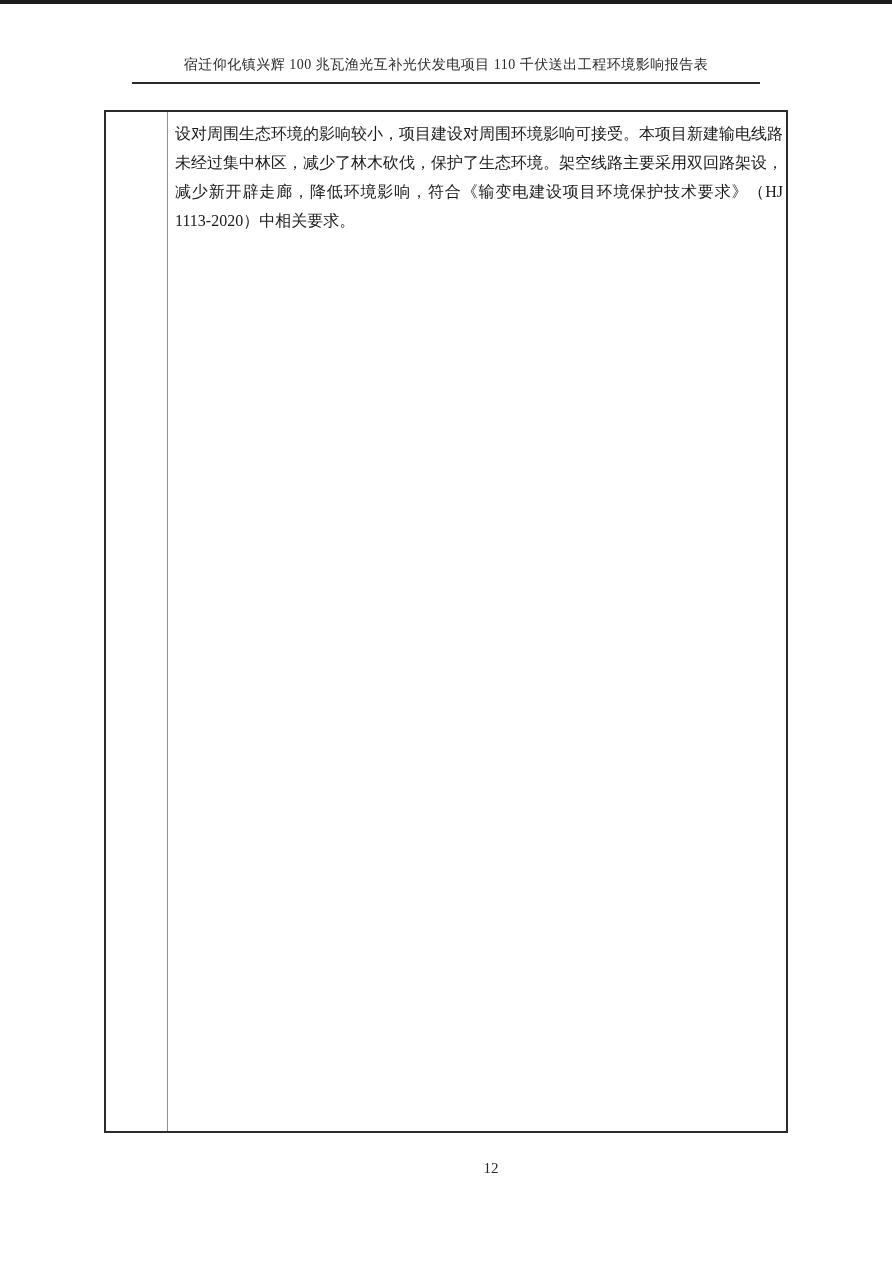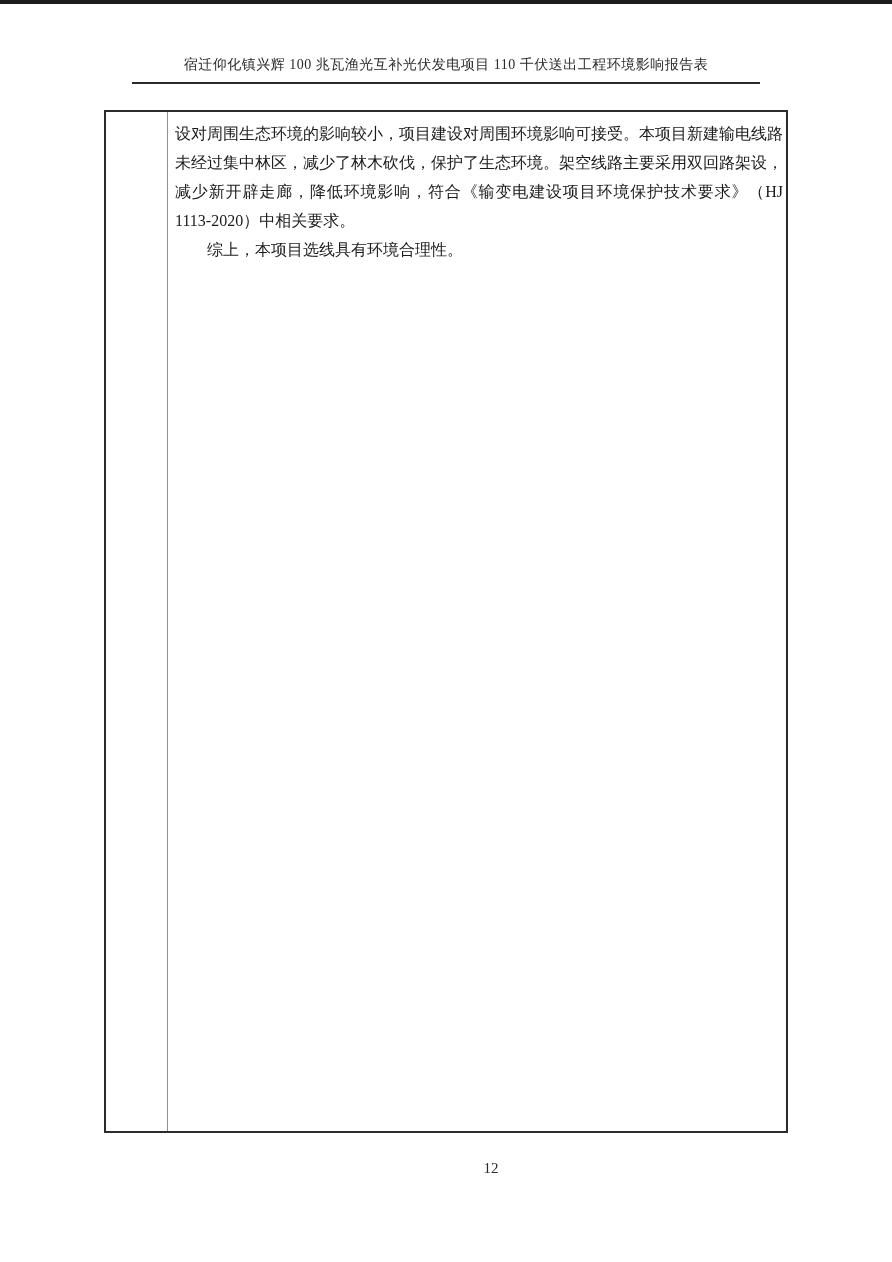--- a/index.html
+++ b/index.html
@@ -67,17 +67,16 @@
 <div class="scan-bar"></div>
 
 <div class="page-header">宿迁仰化镇兴辉 100 兆瓦渔光互补光伏发电项目 110 千伏送出工程环境影响报告表</div>
 
 <div class="header-rule"></div>
 
 <div class="doc-table">
   <div class="row-label-cell"></div>
   <div class="content-cell">
     <p class="para-continued">设对周围生态环境的影响较小，项目建设对周围环境影响可接受。本项目新建输电线路未经过集中林区，减少了林木砍伐，保护了生态环境。架空线路主要采用双回路架设，减少新开辟走廊，降低环境影响，符合《输变电建设项目环境保护技术要求》（HJ 1113-2020）中相关要求。</p>
-    <p class="para-indented">综上，本项目选线具有环境合理性。</p>
   </div>
 </div>
 
 <div class="page-number">12</div>
 
 </body></html>

